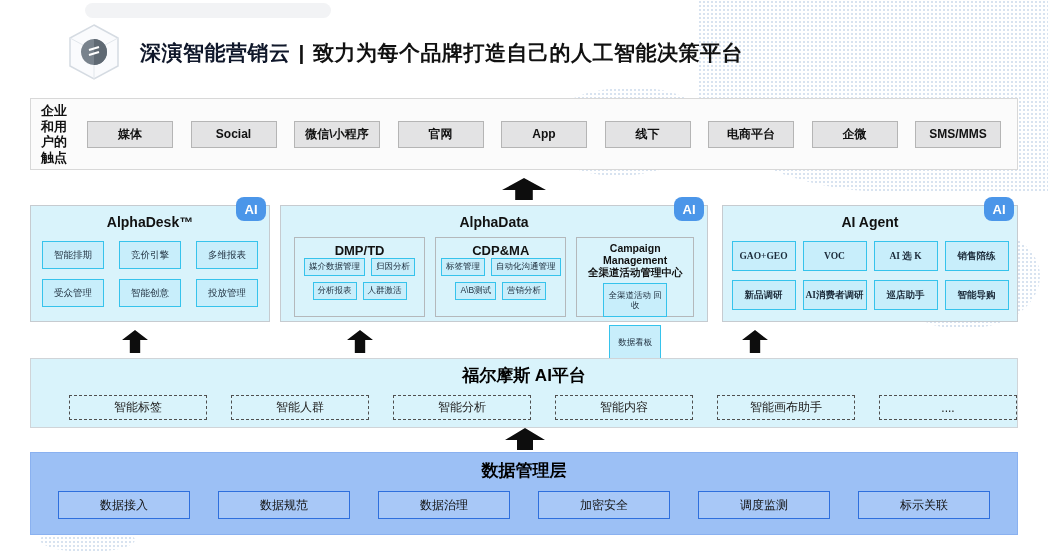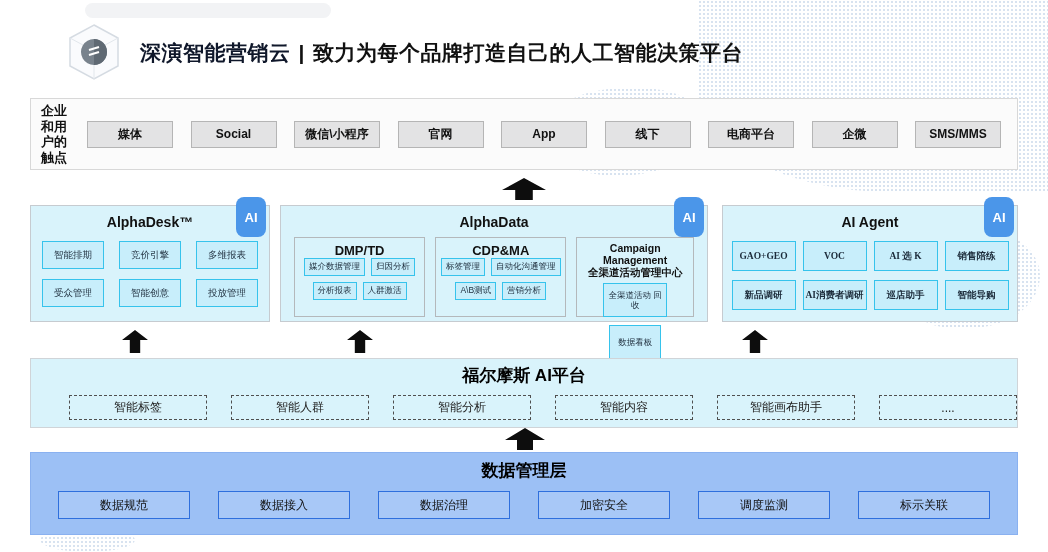--- a/index.html
+++ b/index.html
@@ -43,21 +43,21 @@
   .arrow-c{left:347px;top:330px;width:26px;height:23px;clip-path:polygon(50% 0,100% 44%,70% 44%,70% 100%,30% 100%,30% 44%,0 44%);}
   .arrow-d{left:742px;top:330px;width:26px;height:23px;clip-path:polygon(50% 0,100% 44%,70% 44%,70% 100%,30% 100%,30% 44%,0 44%);}
   .arrow-e{left:505px;top:428px;width:40px;height:22px;clip-path:polygon(50% 0,100% 55%,70% 55%,70% 100%,30% 100%,30% 55%,0 55%);}
 
   
   .panel{position:absolute;top:205px;height:117px;background:#d9f3fb;border:1px solid #c6cbd0;box-sizing:border-box;z-index:1;}
   .panel-desk{left:30px;width:240px;}
   .panel-data{left:280px;width:428px;}
   .panel-agent{left:722px;width:296px;}
   .panel-title{text-align:center;font-weight:bold;font-size:14px;color:#111;margin-top:8px;}
-  .ai-badge{position:absolute;top:-9px;right:3px;width:30px;height:40px;background:#4b96e9;border-radius:8px;
+  .ai-badge{position:absolute;top:-9px;right:3px;width:30px;height:24px;background:#4b96e9;border-radius:8px;
     color:#fff;font-size:13px;font-weight:bold;display:flex;align-items:center;justify-content:center;}
   .cyan-box{background:#c8eefb;border:1px solid #36c3ec;box-sizing:border-box;color:#1c2b3a;
     display:flex;align-items:center;justify-content:center;text-align:center;}
 
   .desk-grid{margin-top:11px;display:grid;grid-template-columns:repeat(3,62px);gap:10px 15px;justify-content:center;}
   .desk-grid .cyan-box{height:28px;font-size:9.5px;}
 
   .groups{display:flex;gap:10px;padding:0 13px;margin-top:7px;}
   .group{border:1px solid #b4b8bb;box-sizing:border-box;height:80px;position:relative;}
   .group-1,.group-2{width:136px;}
@@ -210,22 +210,22 @@
       <div class="dash-box">智能分析</div>
       <div class="dash-box">智能内容</div>
       <div class="dash-box">智能画布助手</div>
       <div class="dash-box">....</div>
     </div>
   </div>
 
   <div class="layer datalayer">
     <div class="datalayer-title">数据管理层</div>
     <div class="data-row">
+      <div class="data-box">数据接入</div>
       <div class="data-box">数据规范</div>
-      <div class="data-box">数据接入</div>
       <div class="data-box">数据治理</div>
       <div class="data-box">加密安全</div>
       <div class="data-box">调度监测</div>
       <div class="data-box">标示关联</div>
     </div>
   </div>
 
 </div>
 
 </body></html>

